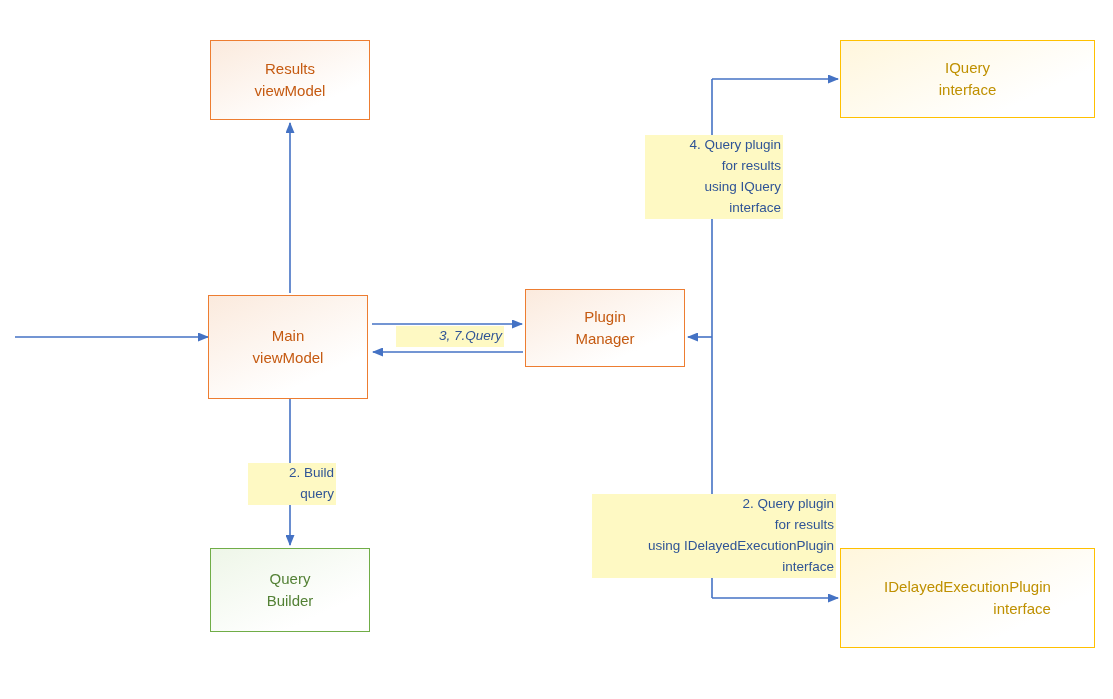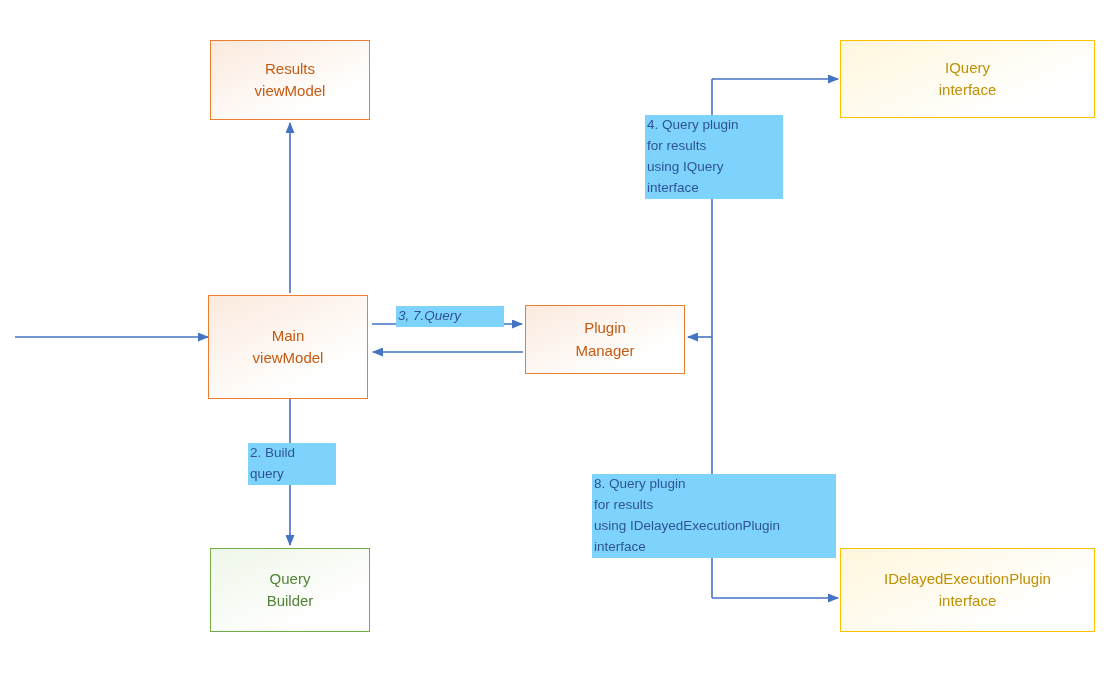--- a/index.html
+++ b/index.html
@@ -8,42 +8,42 @@
     --green-border:#70AD47; --green-text:#538135; --green-fill:#EEF6E8;
     --gold-border:#FFC000; --gold-text:#BF9000; --gold-fill:#FFF6DC;
   }
   html,body{margin:0;padding:0;background:#fff;}
   body{font-family:"Liberation Sans", sans-serif;}
   .canvas{position:relative;width:1113px;height:699px;background:#fff;overflow:hidden;}
   .canvas svg{position:absolute;left:0;top:0;pointer-events:none;}
   .edge{fill:none;stroke:var(--arrow,#4472C4);stroke-width:1.6;}
   .arrowhead-fill{fill:var(--arrow,#4472C4);}
   .edge-label{
-    position:absolute;text-align:left;white-space:pre-line;
+    position:absolute;text-align:right;white-space:pre-line;
     font-size:13.5px;line-height:1.55;color:var(--label-text,#2F5496);
-    background:#7dd3fc;padding:0 2px;
+    background:#fef9c3;padding:0 2px;margin-top:20px;
   }
   .node{
     position:absolute;display:flex;align-items:center;justify-content:center;
     text-align:center;white-space:pre-line;font-size:15px;line-height:1.5;
     border:1px solid;box-sizing:border-box;
   }
   .node.orange{border-color:var(--orange-border);color:var(--orange-text);
     background:linear-gradient(155deg,var(--orange-fill) 0%,#fff 75%);}
   .node.green{border-color:var(--green-border);color:var(--green-text);
     background:linear-gradient(155deg,var(--green-fill) 0%,#fff 75%);}
   .node.gold{border-color:var(--gold-border);color:var(--gold-text);
     background:linear-gradient(155deg,var(--gold-fill) 0%,#fff 75%);}
 
   #node-results{left:210px;top:40px;width:160px;height:80px;}
   #node-iquery{left:840px;top:40px;width:255px;height:78px;}
   #node-main{left:208px;top:295px;width:160px;height:104px;}
-  #node-plugin{left:525px;top:305px;width:160px;height:69px;}
+  #node-plugin{left:525px;top:289px;width:160px;height:78px;}
   #node-query-builder{left:210px;top:548px;width:160px;height:84px;}
-  #node-idelayed{left:840px;top:548px;width:255px;height:84px;}
+  #node-idelayed{left:840px;top:548px;width:255px;height:100px;text-align:right;}
 
   #lbl-receive{left:60px;top:303px;width:114px;}
   #lbl-update{left:213px;top:188px;width:154px;}
   #lbl-query{left:396px;top:306px;width:104px;font-style:italic;}
   #lbl-get{left:406px;top:341px;width:84px;}
   #lbl-build{left:248px;top:443px;width:84px;}
   #lbl-iquery{left:645px;top:115px;width:134px;}
   #lbl-idelayed{left:592px;top:474px;width:240px;}
 </style>
 </head>
@@ -69,21 +69,21 @@
     <path class="edge" d="M712 598 L838 598" marker-end="url(#arrowhead)"></path>
   </svg>
 
   <div class="edge-label" id="lbl-query">3, 7.Query</div>
   <div class="edge-label" id="lbl-build">2. Build
 query</div>
   <div class="edge-label" id="lbl-iquery">4. Query plugin
 for results
 using IQuery
 interface</div>
-  <div class="edge-label" id="lbl-idelayed">8. Query plugin
+  <div class="edge-label" id="lbl-idelayed">2. Query plugin
 for results
 using IDelayedExecutionPlugin
 interface</div>
 
   <div class="node orange" id="node-results">Results
 viewModel</div>
   <div class="node gold" id="node-iquery">IQuery
 interface</div>
   <div class="node orange" id="node-main">Main
 viewModel</div>

